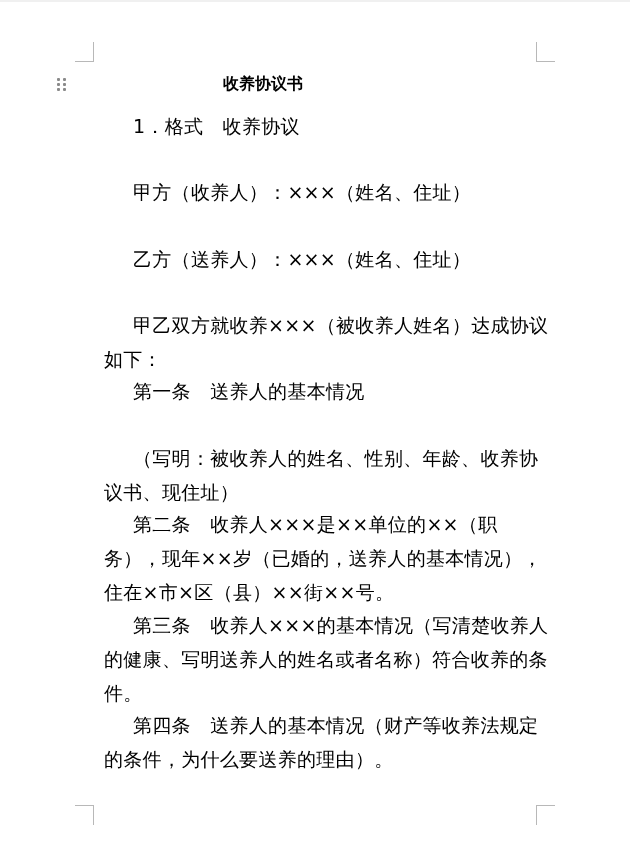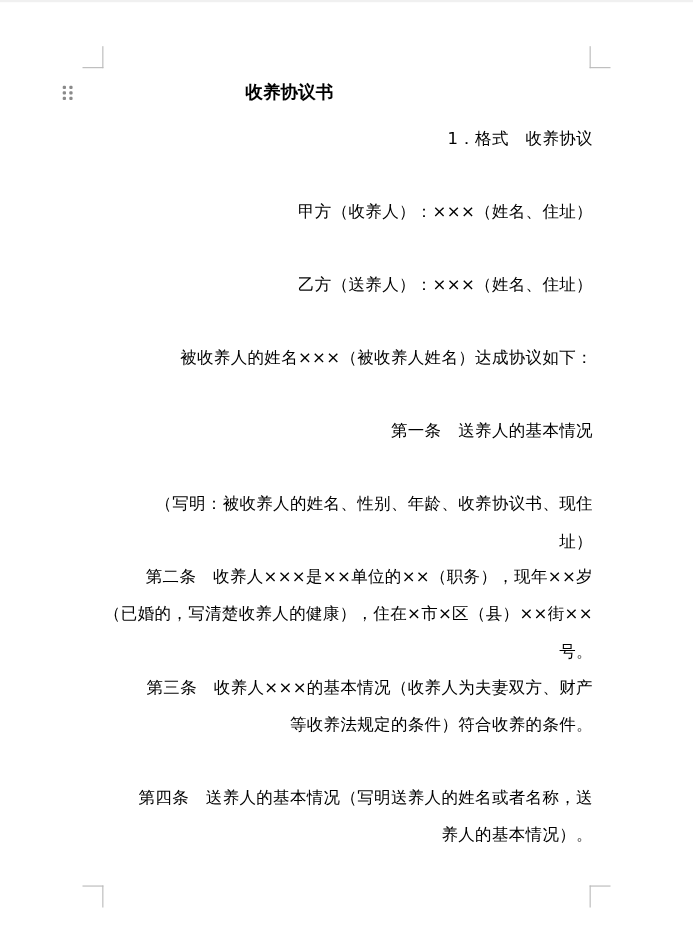--- a/index.html
+++ b/index.html
@@ -14,22 +14,22 @@
   .corner.bl { left:75px; top:805px; border-right-width:1px; border-top-width:1px; }
   .corner.br { left:536px; top:805px; border-left-width:1px; border-top-width:1px; }
   .handle { position:absolute; left:57px; top:78px; width:10px; height:14px; cursor:grab; }
   .handle span { position:absolute; width:3px; height:3px; background:#8a8a8a; border-radius:1px; }
   .title {
     position:absolute; left:0; width:526px; top:74px; text-align:center;
     font-size:16px; font-weight:bold; letter-spacing:0px;font-family:Liberation Serif, serif;
   }
   .doc { position:absolute; left:94px; top:0; width:445px; }
   .p {
-    position:absolute; left:0; width:445px; font-size:15px; line-height:34px;
-    text-indent:29px; word-break:break-all; letter-spacing:0.3px;text-align:right;
+    position:absolute; left:10px; width:445px; font-size:19px; line-height:34px;
+    text-indent:29px; word-break:break-all; letter-spacing:0.3px;
   }
 </style>
 </head>
 <body>
 
 <div class="topshade"></div>
 
 <div class="corner tl"></div>
 <div class="corner tr"></div>
 <div class="corner bl"></div>
@@ -43,19 +43,19 @@
   <span style="left:0;top:10px"></span>
     <span style="left:6px;top:10px"></span>
 </div>
 
 <div class="title">收养协议书</div>
 
 <div class="doc">
   <div class="p" style="top:109px">1．格式　收养协议</div>
   <div class="p" style="top:175px">甲方（收养人）：×××（姓名、住址）</div>
   <div class="p" style="top:242px">乙方（送养人）：×××（姓名、住址）</div>
-  <div class="p" style="top:308px">被收养人的姓名×××（被收养人姓名）达成协议如下：</div>
+  <div class="p" style="top:308px">甲乙双方就收养×××（被收养人姓名）达成协议如下：</div>
   <div class="p" style="top:374px">第一条　送养人的基本情况</div>
   <div class="p" style="top:441px; text-indent:29px;">（写明：被收养人的姓名、性别、年龄、收养协议书、现住址）</div>
-  <div class="p" style="top:507px">第二条　收养人×××是××单位的××（职务），现年××岁（已婚的，写清楚收养人的健康），住在×市×区（县）××街××号。</div>
-  <div class="p" style="top:608px">第三条　收养人×××的基本情况（收养人为夫妻双方、财产等收养法规定的条件）符合收养的条件。</div>
-  <div class="p" style="top:708px">第四条　送养人的基本情况（写明送养人的姓名或者名称，送养人的基本情况）。</div>
+  <div class="p" style="top:507px">第二条　收养人×××是××单位的××（职务），现年××岁（已婚的，送养人的基本情况），住在×市×区（县）××街××号。</div>
+  <div class="p" style="top:608px">第三条　收养人×××的基本情况（写清楚收养人的健康、写明送养人的姓名或者名称）符合收养的条件。</div>
+  <div class="p" style="top:708px">第四条　送养人的基本情况（财产等收养法规定的条件，为什么要送养的理由）。</div>
 </div>
 
 </body></html>

